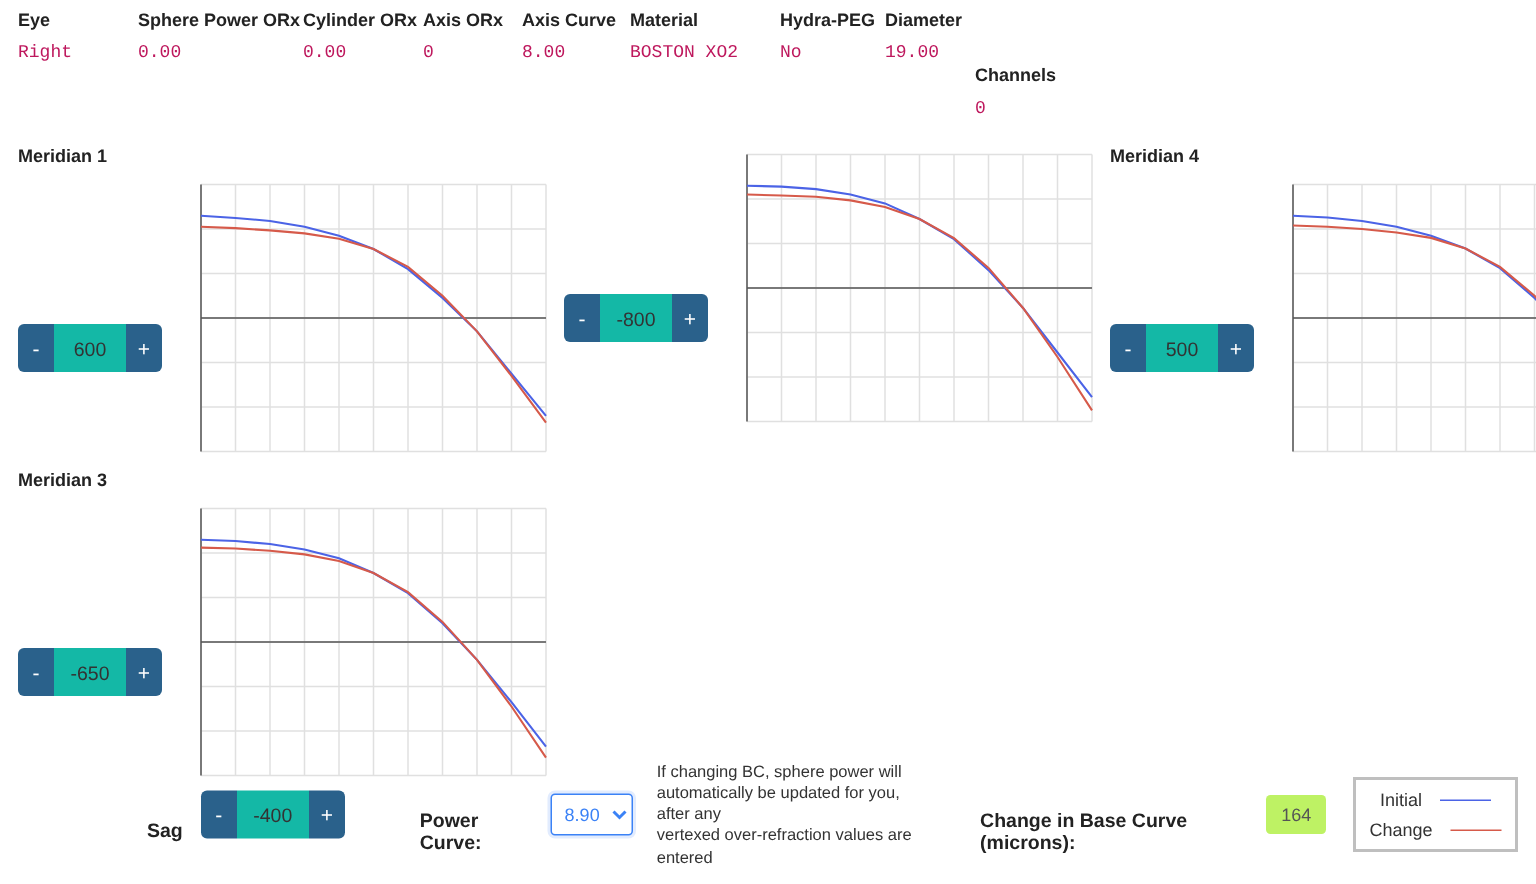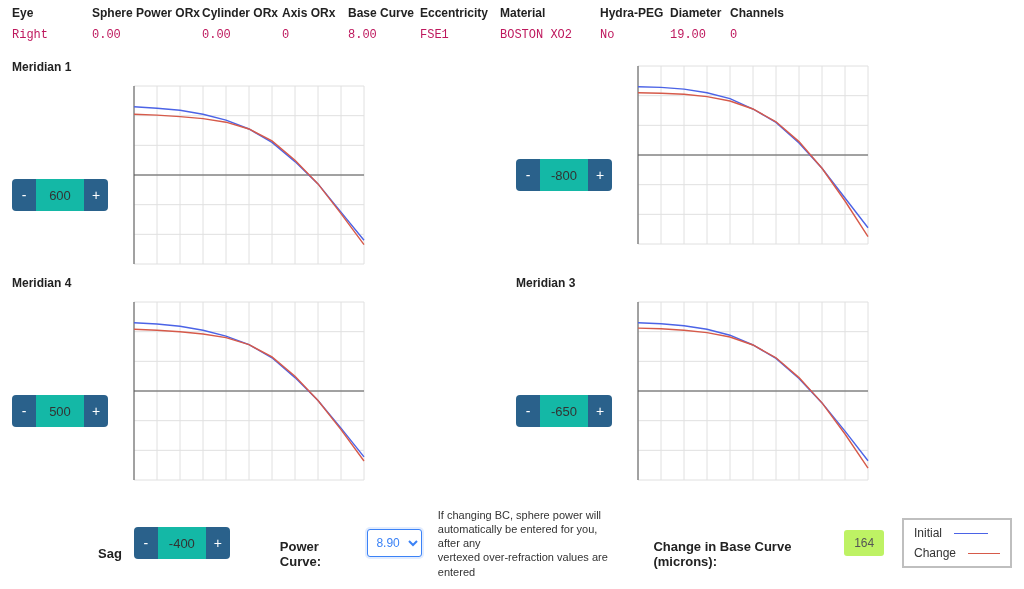--- a/index.html
+++ b/index.html
@@ -42,26 +42,26 @@
   }
   .c-eye { width: 80px; }
   .c-sph { width: 110px; }
   .c-cyl { width: 80px; }
   .c-axis { width: 66px; }
   .c-bc { width: 72px; }
   .c-ecc { width: 80px; }
   .c-mat { width: 100px; }
   .c-hyd { width: 70px; }
   .c-dia { width: 60px; }
-  .c-ch { width: 60px; }
+  .c-ch { width: 60px; margin-top: 37px; }
 
   
   .meridians {
     display: grid;
-    grid-template-columns: 1fr 1fr;
+    grid-template-columns: 1fr 1fr 1fr;
     grid-template-rows: auto auto;
     column-gap: 8px;
     row-gap: 6px;
   }
   .meridian {
     display: flex;
     flex-direction: column;
   }
   .mer-title {
     font-weight: 700;
@@ -186,26 +186,22 @@
     </div>
     <div class="param-col c-cyl">
       <div class="hdr">Cylinder ORx</div>
       <div class="val">0.00</div>
     </div>
     <div class="param-col c-axis">
       <div class="hdr">Axis ORx</div>
       <div class="val">0</div>
     </div>
     <div class="param-col c-bc">
-      <div class="hdr">Base Curve</div>
+      <div class="hdr">Axis Curve</div>
       <div class="val">8.00</div>
-    </div>
-    <div class="param-col c-ecc">
-      <div class="hdr">Eccentricity</div>
-      <div class="val">FSE1</div>
     </div>
     <div class="param-col c-mat">
       <div class="hdr">Material</div>
       <div class="val">BOSTON XO2</div>
     </div>
     <div class="param-col c-hyd">
       <div class="hdr">Hydra-PEG</div>
       <div class="val">No</div>
     </div>
     <div class="param-col c-dia">
@@ -385,29 +381,29 @@
         <button class="btn plus">+</button>
       </div>
     </div>
     <div class="bc-group">
       <span class="label">Power Curve:</span>
       <select class="bc-select">
         <option>8.90</option>
       </select>
       <div class="bc-note">
         <div>If changing BC, sphere power will</div>
-        <div>automatically be entered for you, after any</div>
+        <div>automatically be updated for you, after any</div>
         <div>vertexed over-refraction values are entered</div>
       </div>
     </div>
     <div class="bc-change-group">
       <span class="label" style="font-weight:700;">Change in Base Curve (microns):</span>
       <span class="bc-change-val">164</span>
     </div>
-    <div class="legend-box" style="margin-left:auto;">
+    <div class="legend-box" style="margin-left:auto;align-items:center;">
       <div class="legend-item">
         <span>Initial</span>
         <span class="legend-line blue"></span>
       </div>
       <div class="legend-item">
         <span>Change</span>
         <span class="legend-line red"></span>
       </div>
     </div>
   </div>

